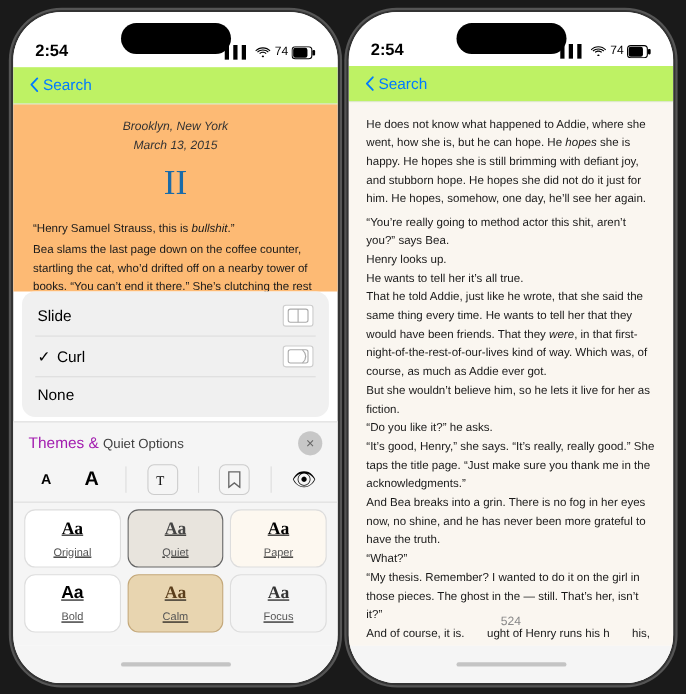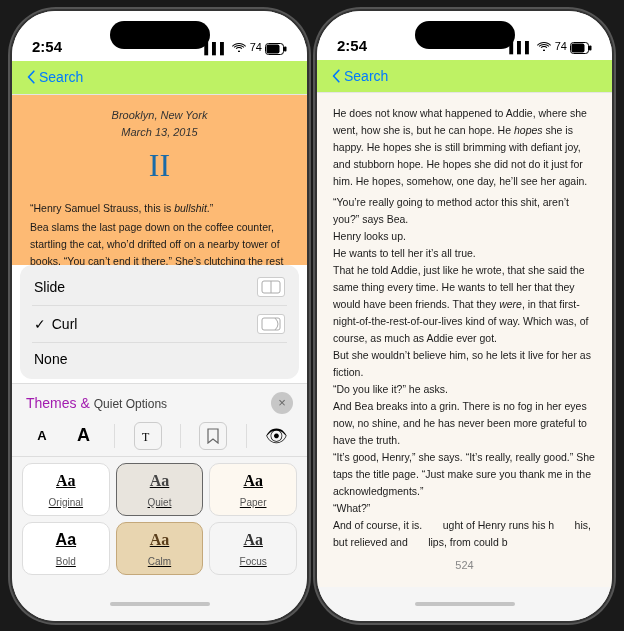--- a/index.html
+++ b/index.html
@@ -506,23 +506,24 @@
       </div>
 
       <div class="book-content-right" style="background:#faf6f0; padding:12px 16px; font-size:10.5px; line-height:1.62; color:#1a1a1a; height:505px; overflow:hidden; position:relative;">
         <p>He does not know what happened to Addie, where she went, how she is, but he can hope. He <em>hopes</em> she is happy. He hopes she is still brimming with defiant joy, and stubborn hope. He hopes she did not do it just for him. He hopes, somehow, one day, he’ll see her again.</p>
         <p style="margin-top:4px;">“You’re really going to method actor this shit, aren’t you?” says Bea.</p>
         <p>Henry looks up.</p>
         <p>He wants to tell her it’s all true.</p>
         <p>That he told Addie, just like he wrote, that she said the same thing every time. He wants to tell her that they would have been friends. That they <em>were</em>, in that first-night-of-the-rest-of-our-lives kind of way. Which was, of course, as much as Addie ever got.</p>
         <p>But she wouldn’t believe him, so he lets it live for her as fiction.</p>
         <p>“Do you like it?” he asks.</p>
+        <p>“It’s good, Henry,” she says. “It’s really, really good.” She taps the title page. “Just make sure you thank me in the acknowledgments.”</p>
         <p>And Bea breaks into a grin. There is no fog in her eyes now, no shine, and he has never been more grateful to have the truth.</p>
-        <p>“It’s good, Henry,” she says. “It’s really, really good.” She taps the title page. “Just make sure you thank me in the acknowledgments.”</p>
         <p>“What?”</p>
+        <p>“My thesis. Remember? I wanted to do it on the girl in those pieces. The ghost in the — still. That’s her, isn’t it?”</p>
         <p>And of course, it is. &nbsp; &nbsp; &nbsp; ught of Henry runs his h &nbsp; &nbsp; &nbsp; his, but relieved and &nbsp; &nbsp; &nbsp; lips, from could b</p>
 
         <div style="position:absolute; bottom:12px; left:50%; transform:translateX(-50%); font-size:11px; color:#888;">524</div>
       </div>
 
       <div class="bottom-bar">
         <div class="home-indicator"></div>
       </div>
     </div>
   </div>

